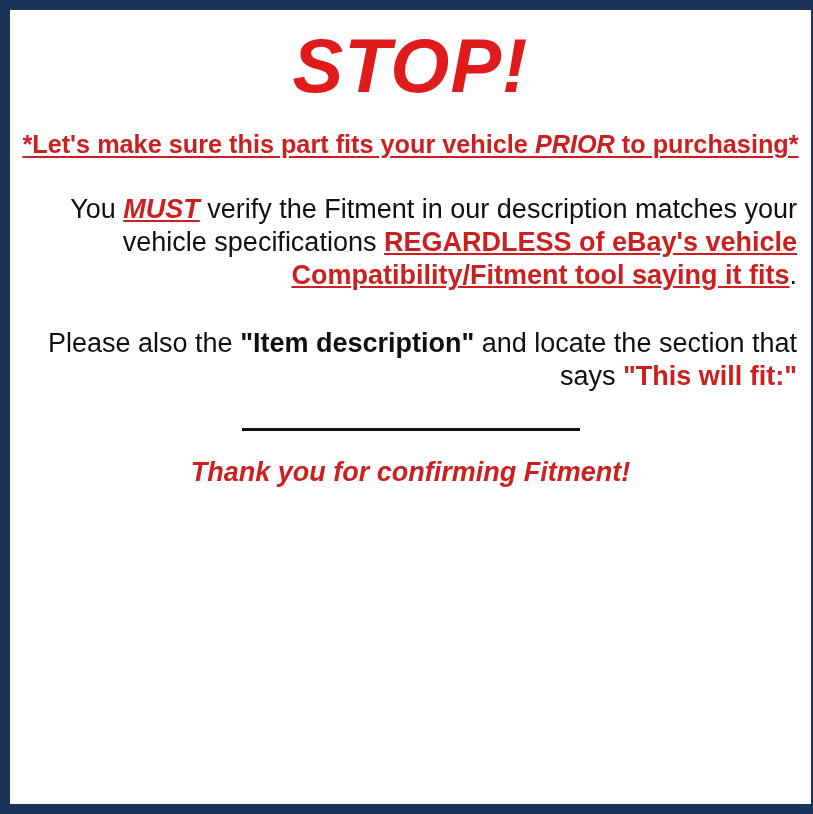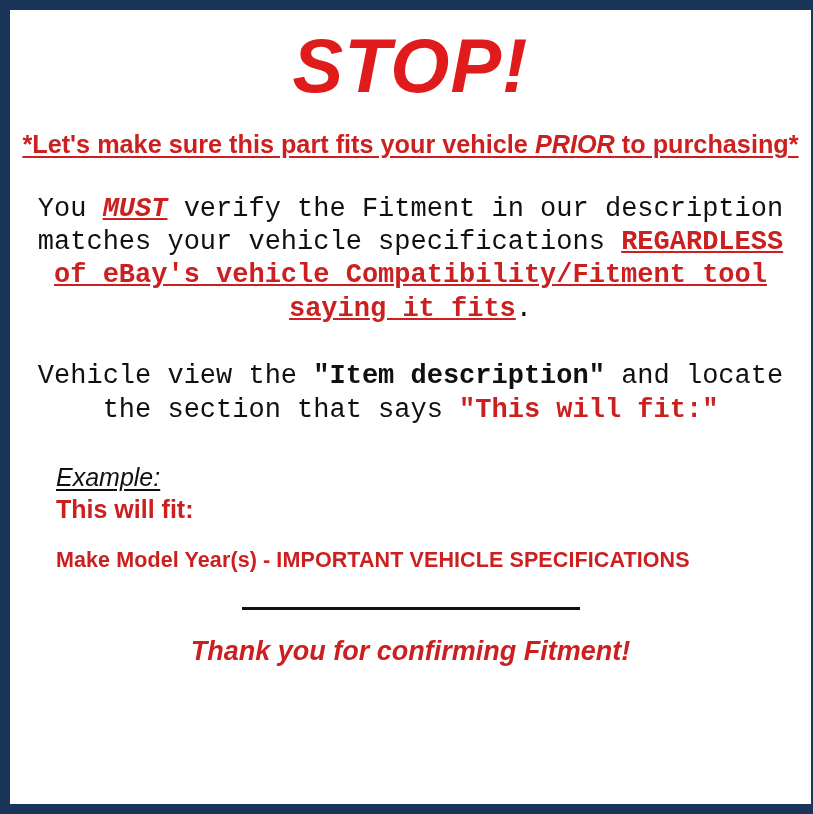--- a/index.html
+++ b/index.html
@@ -61,22 +61,21 @@
   }
   .tagline .u { text-decoration: underline; text-underline-offset: 3px; }
   .tagline .ital { font-style: italic; }
 
   .body-block {
     font-size: 27px;
     color: #101010;
     line-height: 1.24;
     margin: 0;
     padding: 0 14px;
-    text-align: center;
-    font-family: Liberation Mono, monospace;
+    text-align: right;
   }
   .p-must   { margin-top: 34px; }
   .p-please { margin-top: 34px; }
 
   .red        { color: #cc1f1f; }
   .b          { font-weight: bold; }
   .u          { text-decoration: underline; text-underline-offset: 2px; }
   .blk        { color: #101010; }
 
   .hot {
@@ -161,28 +160,23 @@
 
     <div class="tagline">
       <span class="u">*Let's make sure this part fits your vehicle </span><span class="u ital">PRIOR</span><span class="u"> to purchasing*</span>
     </div>
 
     <p class="body-block p-must">
       <span>You </span><span class="hot-i">MUST</span><span> verify the Fitment in our description matches your vehicle specifications </span><span class="hot">REGARDLESS of eBay's vehicle Compatibility/Fitment tool saying it fits</span><span class="blk">.</span>
     </p>
 
     <p class="body-block p-please">
-      <span>Vehicle view the </span><span class="b">"Item description"</span><span> and locate the section that says </span><span class="b red">"This will fit:"</span>
+      <span>Please also the </span><span class="b">"Item description"</span><span> and locate the section that says </span><span class="b red">"This will fit:"</span>
     </p>
 
-    <div class="example-wrap">
-      <div class="example-label">Example:</div>
-      <div class="example-fit">This will fit:</div>
-      <div class="example-spec">Make Model Year(s) - IMPORTANT VEHICLE SPECIFICATIONS</div>
-    </div>
 
     <div class="divider-row">
       <span class="divider"></span>
     </div>
 
 
 
     <div class="thanks">Thank you for confirming Fitment!</div>
 
   </div>

